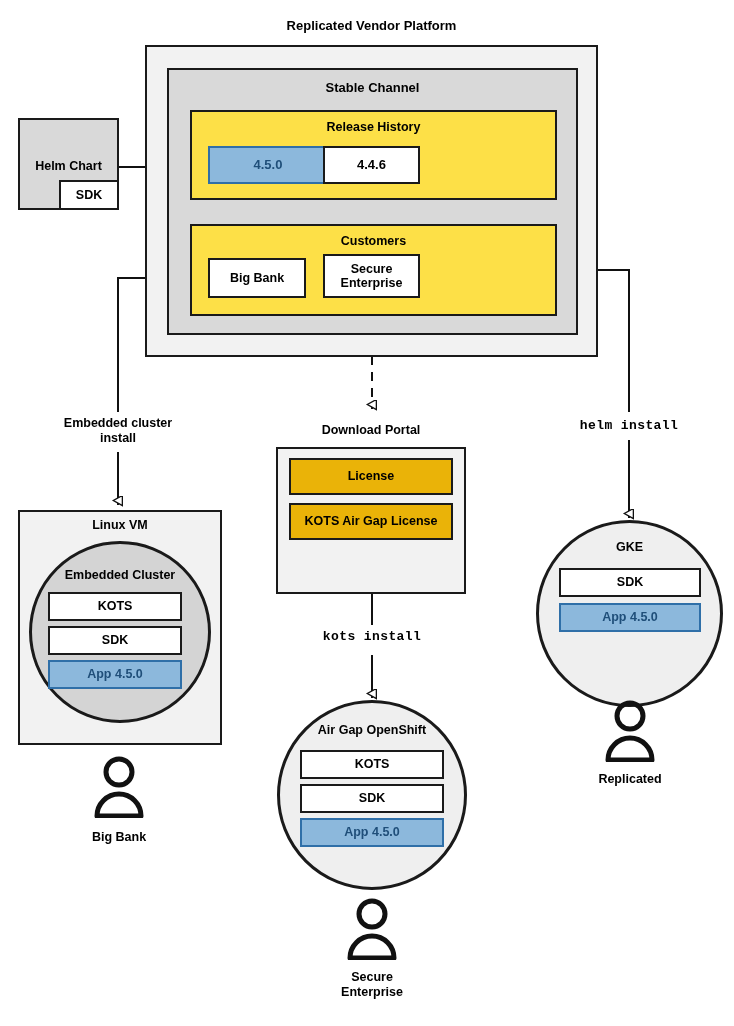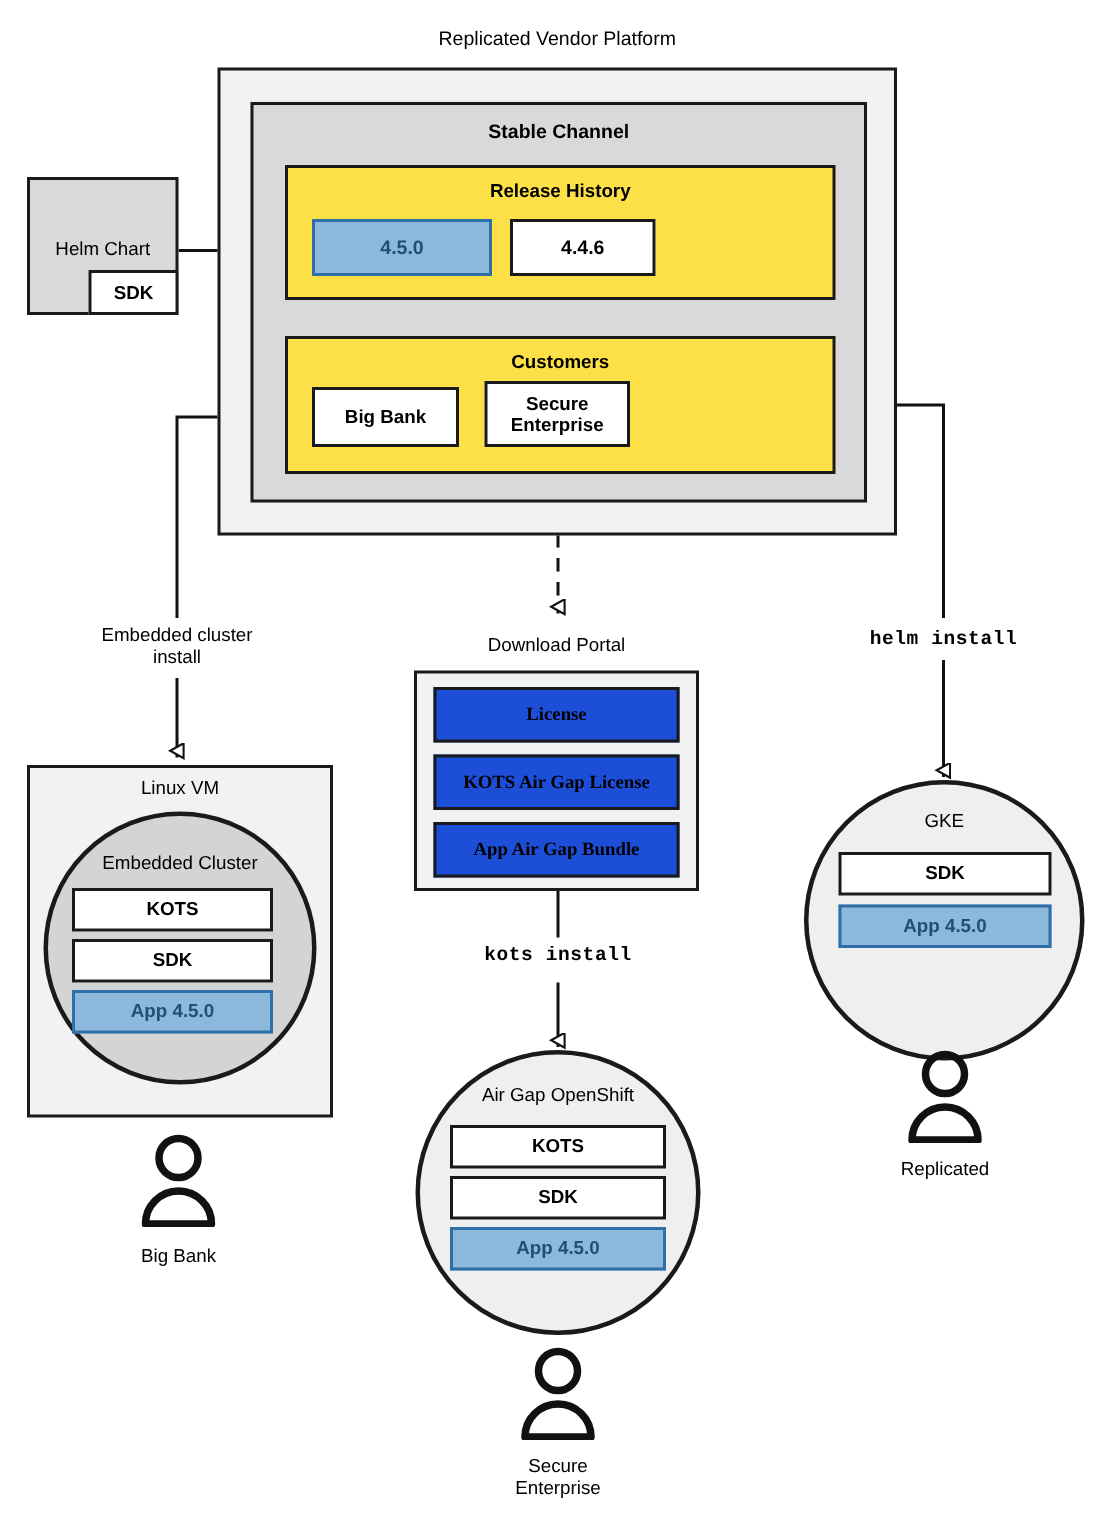--- a/index.html
+++ b/index.html
@@ -4,31 +4,31 @@
 <style>
   html,body{margin:0;padding:0;background:#ffffff;}
   body{
     width:734px;height:1026px;position:relative;overflow:hidden;
     font-family:"Liberation Sans","DejaVu Sans",sans-serif;
     color:#000000;
   }
   .stage{position:absolute;left:0;top:0;width:734px;height:1026px;}
   svg.lines{position:absolute;left:0;top:0;width:734px;height:1026px;pointer-events:none;}
 
-  .lbl{position:absolute;font-weight:normal;text-align:center;line-height:1.18;}
+  .lbl{position:absolute;font-weight:bold;text-align:center;line-height:1.18;}
   .t13{font-size:13px;}
   .t12{font-size:12.5px;}
   .mono{font-family:"Liberation Mono","DejaVu Sans Mono",monospace;font-weight:bold;font-size:13px;letter-spacing:0.4px;}
 
   .box{position:absolute;box-sizing:border-box;border:2px solid #1a1a1a;}
   .box-outer{background:#f2f2f2;}
   .box-mid{background:#d9d9d9;}
   .box-in{background:#fde047;}
   .box-white{background:#ffffff;}
-  .box-gray{background:#1d4ed8;font-family:Liberation Serif, serif;}
+  .box-gray{background:#eab308;}
   .box-blue{background:#8cb8dc;border:2px solid #2f6fa8;color:#1f4e79;}
 
   .boxlabel{position:absolute;left:0;right:0;text-align:center;font-weight:bold;}
   .cell{position:absolute;box-sizing:border-box;display:flex;align-items:center;
         justify-content:center;font-weight:bold;text-align:center;line-height:1.15;}
 
   .circle{position:absolute;box-sizing:border-box;border:3px solid #1a1a1a;border-radius:50%;}
   .circle-lt{background:#efefef;}
   .circle-dk{background:#d4d4d4;}
 
@@ -79,21 +79,21 @@
 
   <div class="box box-mid" style="left:167px;top:68px;width:411px;height:267px;">
     <div class="boxlabel t13" style="top:10px;">Stable Channel</div>
   </div>
 
   <div class="box box-in" style="left:190px;top:110px;width:367px;height:90px;">
     <div class="boxlabel t12" style="top:8px;">Release History</div>
   </div>
 
   <div class="cell box-blue t13" style="left:208px;top:146px;width:120px;height:38px;">4.5.0</div>
-  <div class="cell box box-white t13" style="left:323px;top:146px;width:97px;height:38px;margin-left:17px;">4.4.6</div>
+  <div class="cell box box-white t13" style="left:323px;top:146px;width:97px;height:38px;">4.4.6</div>
 
   <div class="box box-in" style="left:190px;top:224px;width:367px;height:92px;">
     <div class="boxlabel t12" style="top:8px;">Customers</div>
   </div>
 
   <div class="cell box box-white t12" style="left:208px;top:258px;width:98px;height:40px;">Big Bank</div>
 
   <div class="cell box box-white t12" style="left:323px;top:254px;width:97px;height:44px;flex-direction:column;">
     <span>Secure</span>
     <span>Enterprise</span>
@@ -110,21 +110,20 @@
   </div>
 
   <div class="lbl mono" style="left:292px;top:629px;width:160px;">kots install</div>
 
   <div class="lbl mono" style="left:549px;top:418px;width:160px;">helm install</div>
 
   <div class="lbl t12" style="left:276px;top:423px;width:190px;">Download Portal</div>
   <div class="box box-outer" style="left:276px;top:447px;width:190px;height:147px;"></div>
   <div class="cell box box-gray t12" style="left:289px;top:458px;width:164px;height:37px;">License</div>
   <div class="cell box box-gray t12" style="left:289px;top:503px;width:164px;height:37px;">KOTS Air Gap License</div>
-  <div class="cell box box-gray t12" style="left:289px;top:548px;width:164px;height:37px;">App Air Gap Bundle</div>
 
   <div class="box box-outer" style="left:18px;top:510px;width:204px;height:235px;"></div>
   <div class="lbl t12" style="left:18px;top:518px;width:204px;">Linux VM</div>
   <div class="circle circle-dk" style="left:29px;top:541px;width:182px;height:182px;"></div>
   <div class="lbl t12" style="left:29px;top:568px;width:182px;">Embedded Cluster</div>
   <div class="cell box box-white t12" style="left:48px;top:592px;width:134px;height:29px;">KOTS</div>
   <div class="cell box box-white t12" style="left:48px;top:626px;width:134px;height:29px;">SDK</div>
   <div class="cell box-blue t12" style="left:48px;top:660px;width:134px;height:29px;">App 4.5.0</div>
 
   <svg class="person" style="left:92px;top:756px;width:54px;height:62px;" viewBox="0 0 54 62">

